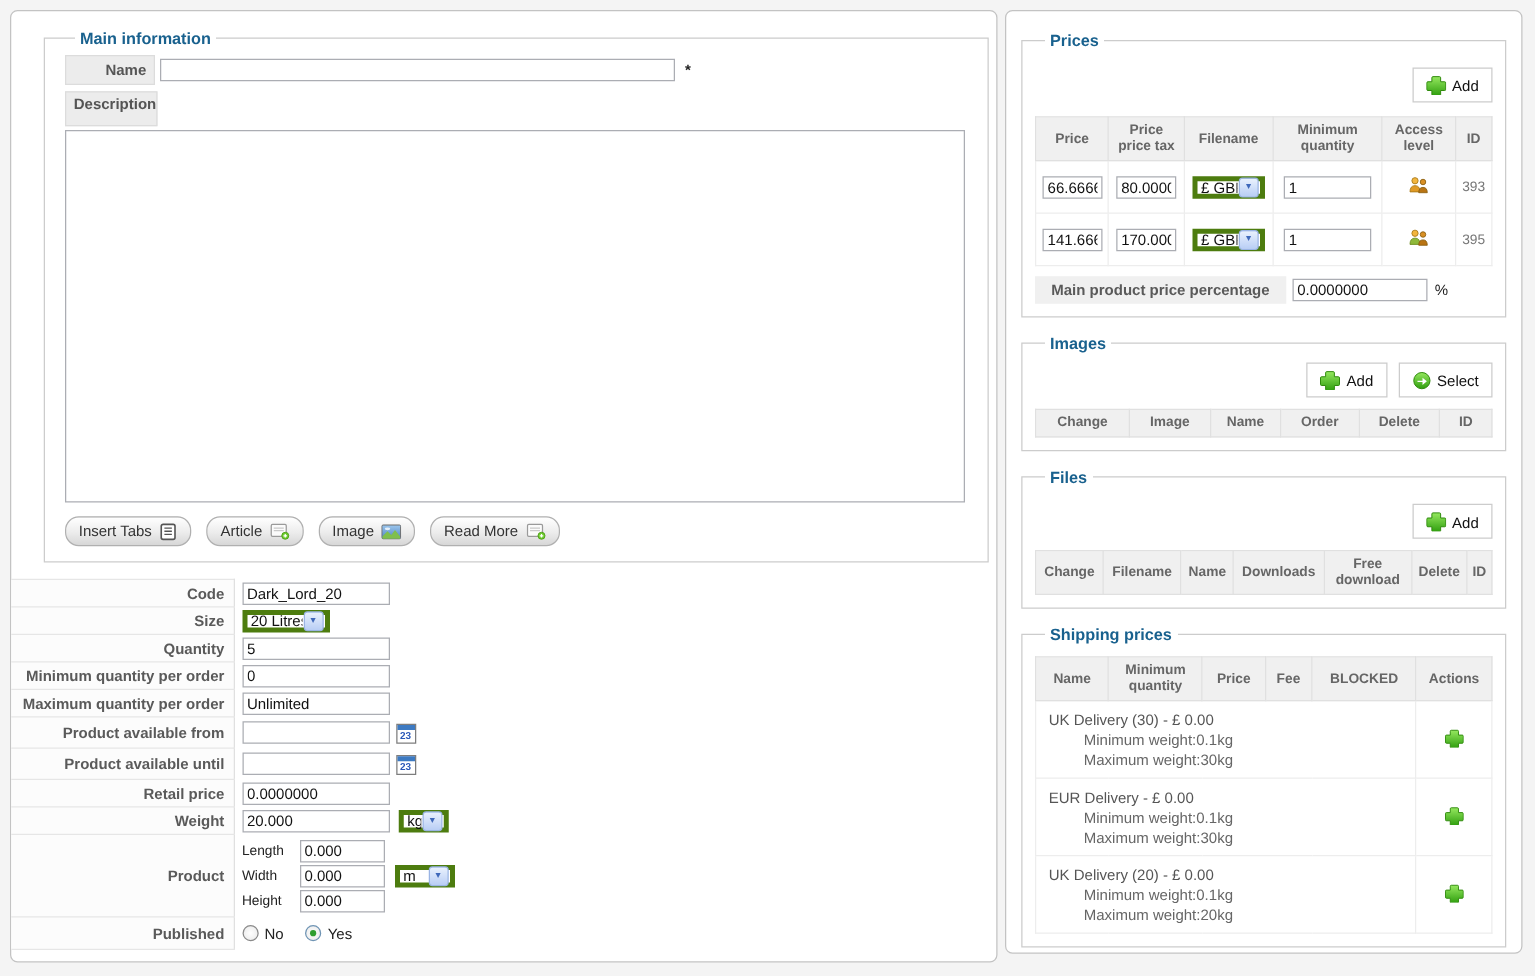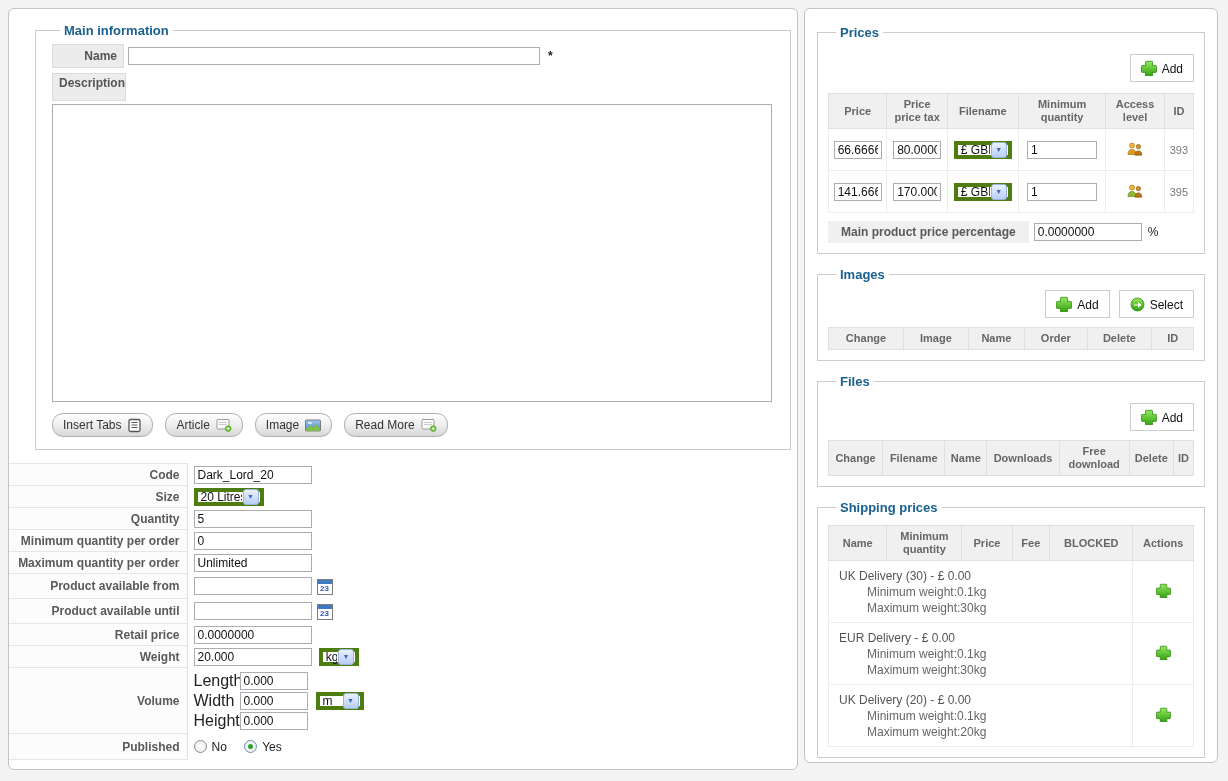--- a/index.html
+++ b/index.html
@@ -88,21 +88,21 @@
     border:1px solid #7d7d7d; background:#fff; position:relative;
   }
   .cal::before {
     content:""; position:absolute; left:0; top:0; right:0; height:4px; background:#3d7ac2;
   }
   .cal .calnum {
     position:absolute; left:0; right:0; top:4px; text-align:center;
     font-size:8px; font-weight:bold; color:#2a58b8; line-height:10px;
   }
   .vol-row { display:flex; align-items:center; margin:2px 0; }
-  .vol-sub { width:46px; color:#222; font-size:16px; }
+  .vol-sub { width:46px; color:#222; font-size:11px; }
   .radio {
     display:inline-block; width:13px; height:13px; border-radius:50%;
     border:1px solid #8a8a8a; background:radial-gradient(#fff,#e8e8e8); position:relative;
     vertical-align:-2px;
   }
   .radio.checked { border-color:#6f94b4; }
   .radio.checked::after {
     content:""; position:absolute; left:3px; top:3px; width:5px; height:5px;
     border-radius:50%; background:#2f9e2f;
   }
@@ -265,21 +265,21 @@
       <td class="lbl">Weight</td>
       <td class="fld">
         <input class="txt w120" value="20.000" style="">
         <span class="fselect" style="width:40px; margin-left:4px">
           <span class="stext">kg</span>
           <span class="arrow-btn">▼</span>
         </span>
       </td>
     </tr>
     <tr>
-      <td class="lbl">Volume</td>
+      <td class="lbl">Product</td>
       <td class="fld">
         <div class="vol-row">
           <span class="vol-sub">Length</span>
           <input class="txt w68" value="0.000" style="">
         </div>
         <div class="vol-row">
           <span class="vol-sub">Width</span>
           <input class="txt w68" value="0.000" style="">
           <span class="fselect" style="width:48px; margin-left:8px">
             <span class="stext">m</span>

